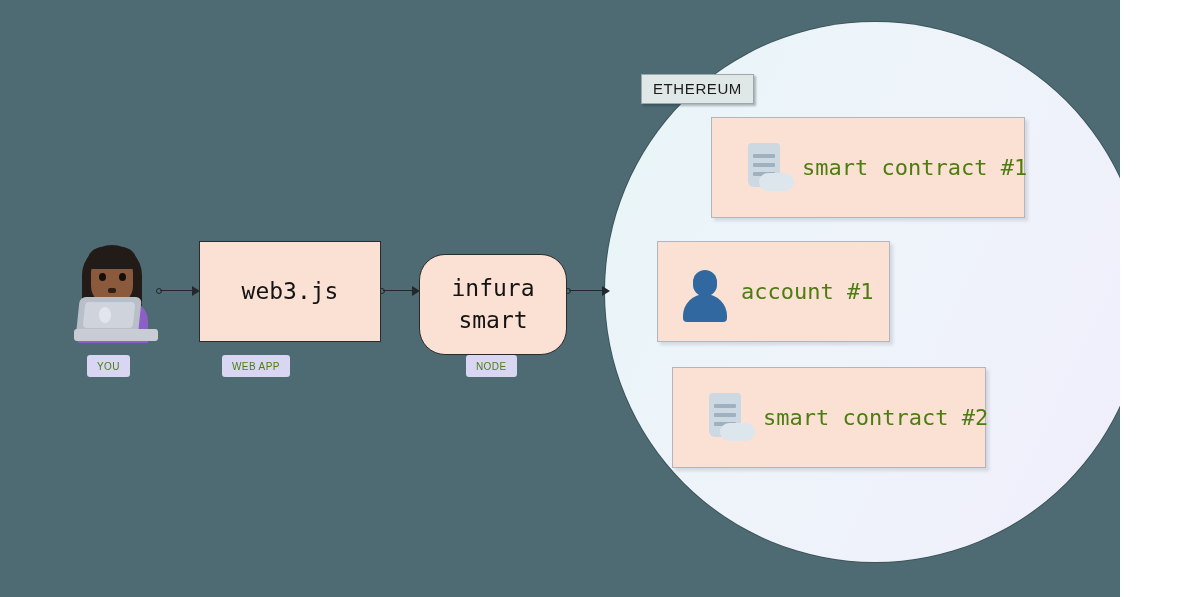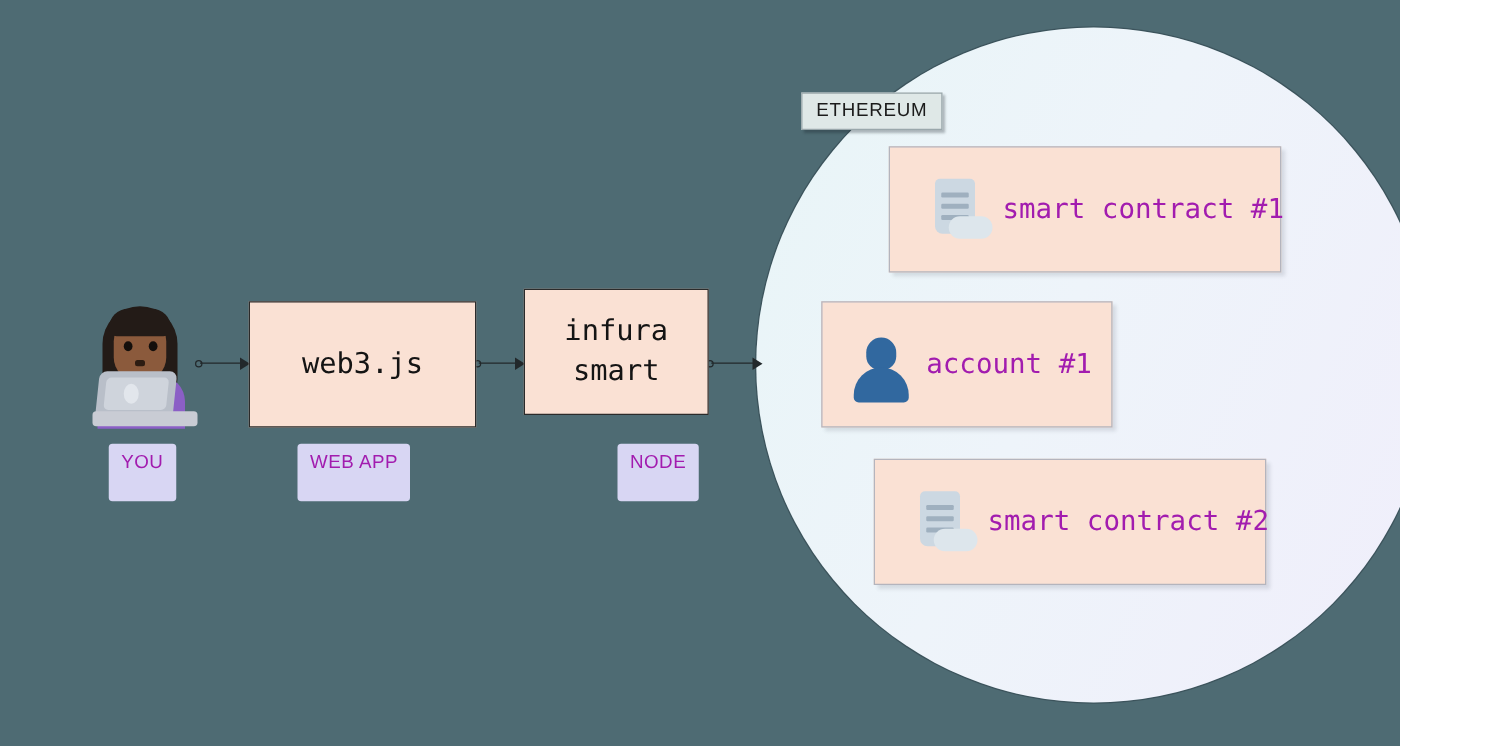--- a/index.html
+++ b/index.html
@@ -51,37 +51,37 @@
     flex-direction: column;
     align-items: center;
     justify-content: center;
     font-family: "DejaVu Sans Mono", monospace;
     font-size: 23px;
     line-height: 1.36;
     color: #141414;
     white-space: pre;
   }
   #box-webapp { left: 199px; top: 241px; width: 180px; height: 99px; text-align: right; }
-  #box-node   { left: 419px; top: 231px; width: 146px; height: 99px; }
+  #box-node   { left: 419px; top: 254px; width: 146px; height: 99px; border-radius: 26px; }
 
   
   .role-tag {
     position: absolute;
     background: #d8d6f3;
     border-radius: 3px;
-    color: #a21caf;
-    font-size: 15px;
+    color: #4d7c0f;
+    font-size: 10px;
     letter-spacing: 0.4px;
-    padding: 6px 10px 23px 10px;
+    padding: 6px 10px 5px 10px;
     white-space: nowrap;
     text-align: center;
   }
   #tag-you    { left: 87px;  top: 355px; }
-  #tag-webapp { left: 238px; top: 355px; }
-  #tag-node   { left: 466px; top: 355px; margin-left: 28px; }
+  #tag-webapp { left: 222px; top: 355px; }
+  #tag-node   { left: 466px; top: 355px; }
 
   
   .connector { position: absolute; height: 14px; }
   .connector .line {
     position: absolute;
     left: 4px; right: 7px; top: 6px;
     height: 1.4px;
     background: #22282b;
   }
   .connector .dot {
@@ -109,26 +109,26 @@
   .entity-card {
     position: absolute;
     background: #fae1d4;
     border: 1px solid #b4b4bd;
     display: flex;
     align-items: center;
     box-shadow: 3px 3px 3px rgba(40,50,60,0.13);
   }
   #card-sc1 { left: 711px; top: 117px; width: 312px; height: 99px; }
   #card-acct{ left: 657px; top: 241px; width: 231px; height: 99px; }
-  #card-sc2 { left: 699px; top: 367px; width: 312px; height: 99px; }
+  #card-sc2 { left: 672px; top: 367px; width: 312px; height: 99px; }
 
   .entity-label {
     font-family: "DejaVu Sans Mono", monospace;
     font-size: 22px;
-    color: #a21caf;
+    color: #4d7c0f;
     white-space: pre;
   }
   #card-sc1 .entity-label,
   #card-sc2 .entity-label { margin-left: 8px; }
   #card-acct .entity-label { margin-left: 12px; }
 
   
   .icon-doc {
     position: relative;
     width: 48px; height: 50px;

